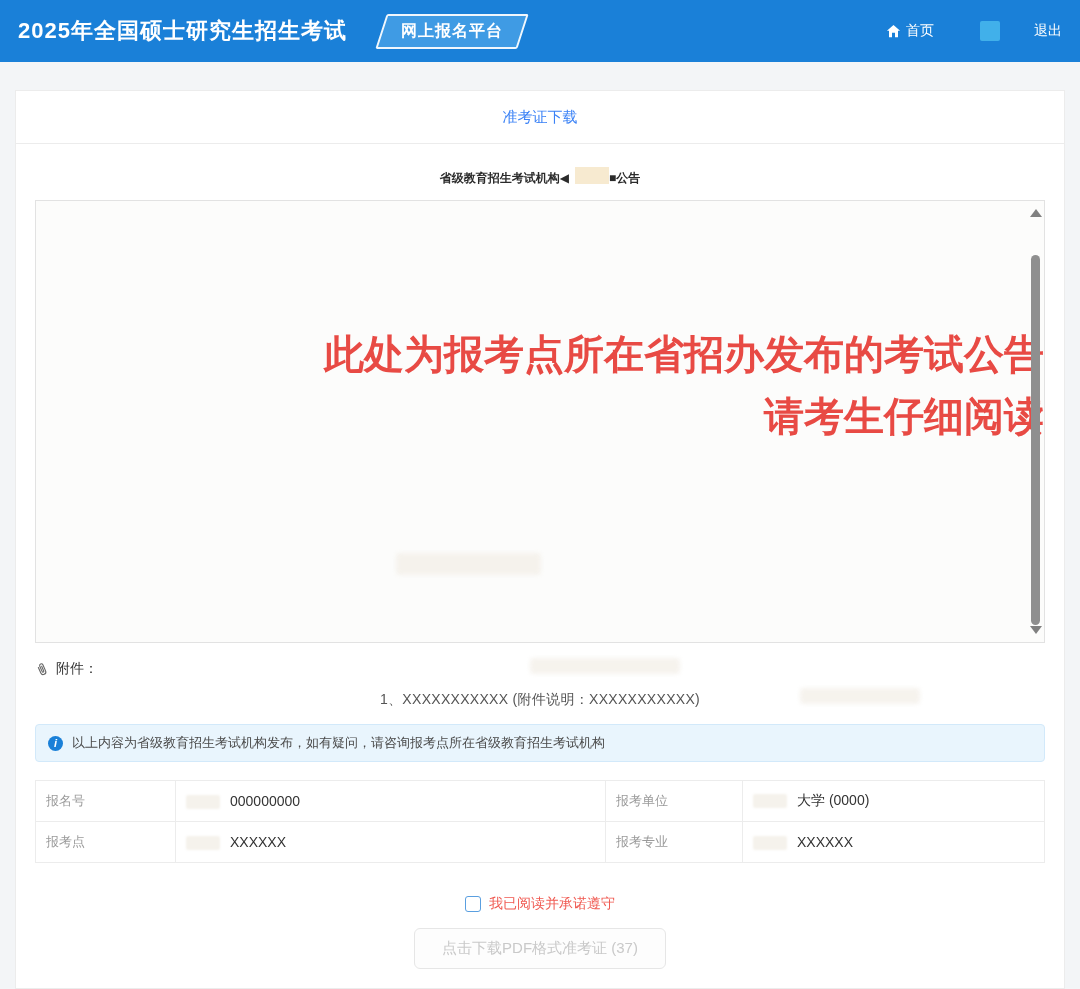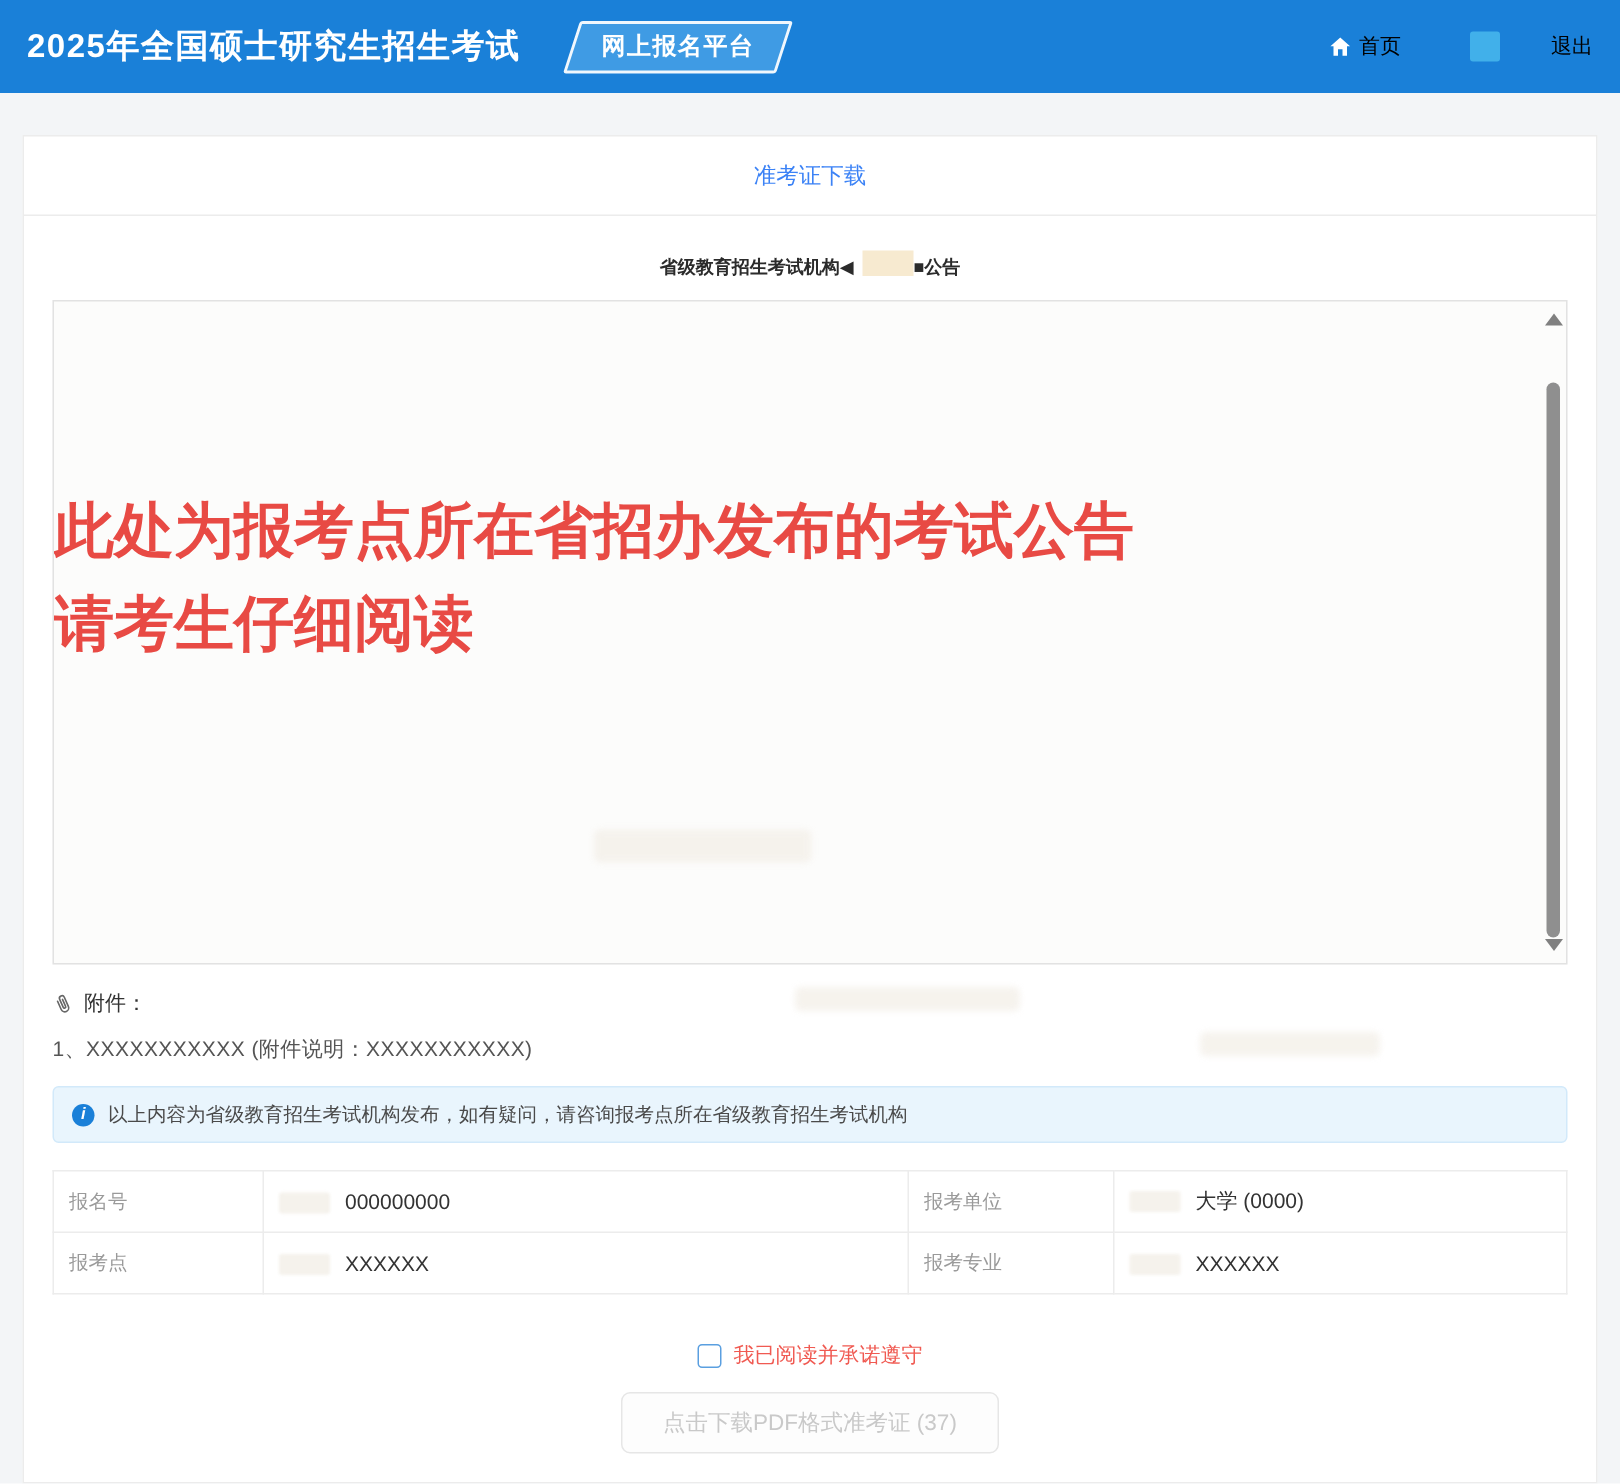--- a/index.html
+++ b/index.html
@@ -26,21 +26,21 @@
     border:2px solid rgba(255,255,255,.92);
     transform:skewX(-18deg);
     padding:5px 18px;
     border-radius:2px;
   }
   .badge-inner {
     display:inline-block; transform:skewX(18deg);
     color:#fff; font-size:16px; font-weight:bold; letter-spacing:1px;
   }
   .header-spacer { flex:1; }
-  .hnav { display:flex; align-items:center; color:#000000; font-size:14px; }
+  .hnav { display:flex; align-items:center; color:#ffffff; font-size:14px; }
   .hnav-item { display:flex; align-items:center; cursor:pointer; }
   .hnav-item svg { margin-right:5px; }
   .avatar-redacted {
     width:20px; height:20px; background:#41b0ea; border-radius:2px;
     margin:0 34px 0 46px;
   }
 
   
   .card {
     margin:28px 15px 0 15px;
@@ -67,21 +67,21 @@
   .viewer {
     position:relative;
     margin:0 19px;
     height:443px;
     background:#fcfcfb;
     border:1px solid #e2e2e2;
     overflow:hidden;
   }
   .viewer-text {
     padding-top:122px;
-    text-align:left;
+    text-align:right;
     color:#e84a44;
     font-size:40px;
     font-weight:bold;
     line-height:1.55;
   }
   .smudge-abs {
     position:absolute; background:#f3efe8; opacity:.75;
     filter:blur(2px); border-radius:4px; pointer-events:none;
   }
   
@@ -93,21 +93,21 @@
     border-left:6px solid transparent; border-right:6px solid transparent;
   }
   .vscroll .arr-up   { top:8px;    border-bottom:8px solid #808080; }
   .vscroll .arr-down { bottom:8px; border-top:8px solid #808080; }
   .vscroll .thumb {
     position:absolute; left:3px; top:54px; width:9px; height:370px;
     background:#8f8f8f; border-radius:5px;
   }
 
   
-  .attach { margin:17px 19px 0 19px; font-size:14px; color:#444; position:relative; }
+  .attach { margin:17px 19px 0 19px; font-size:14px; color:#444; position:relative;text-align:center; }
   .attach-label { display:flex; align-items:center; font-size:14px; color:#333; }
   .attach-label svg { margin-right:7px; }
   .attach-item { margin:13px 0 0 0; color:#555; letter-spacing:.3px; cursor:pointer; }
 
   
   .alert {
     margin:15px 19px 0 19px;
     background:#e9f5fd;
     border:1px solid #d2e9fa;
     border-radius:4px;

